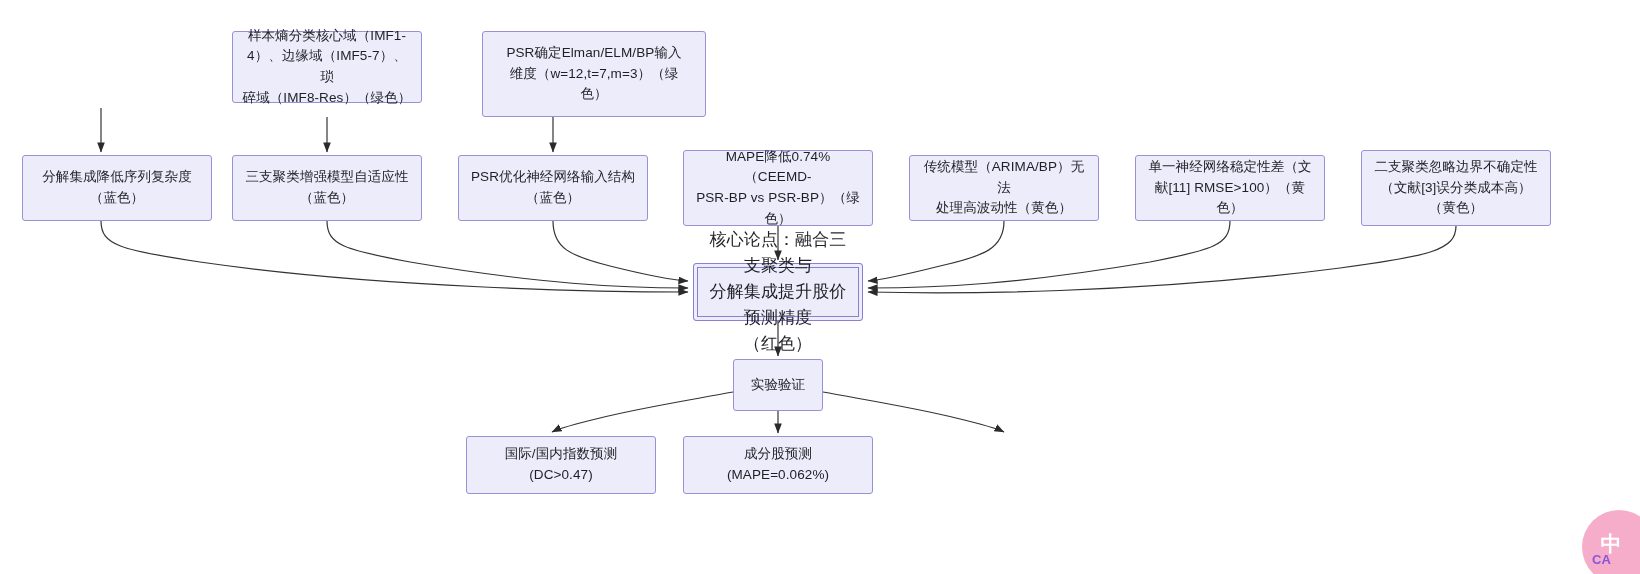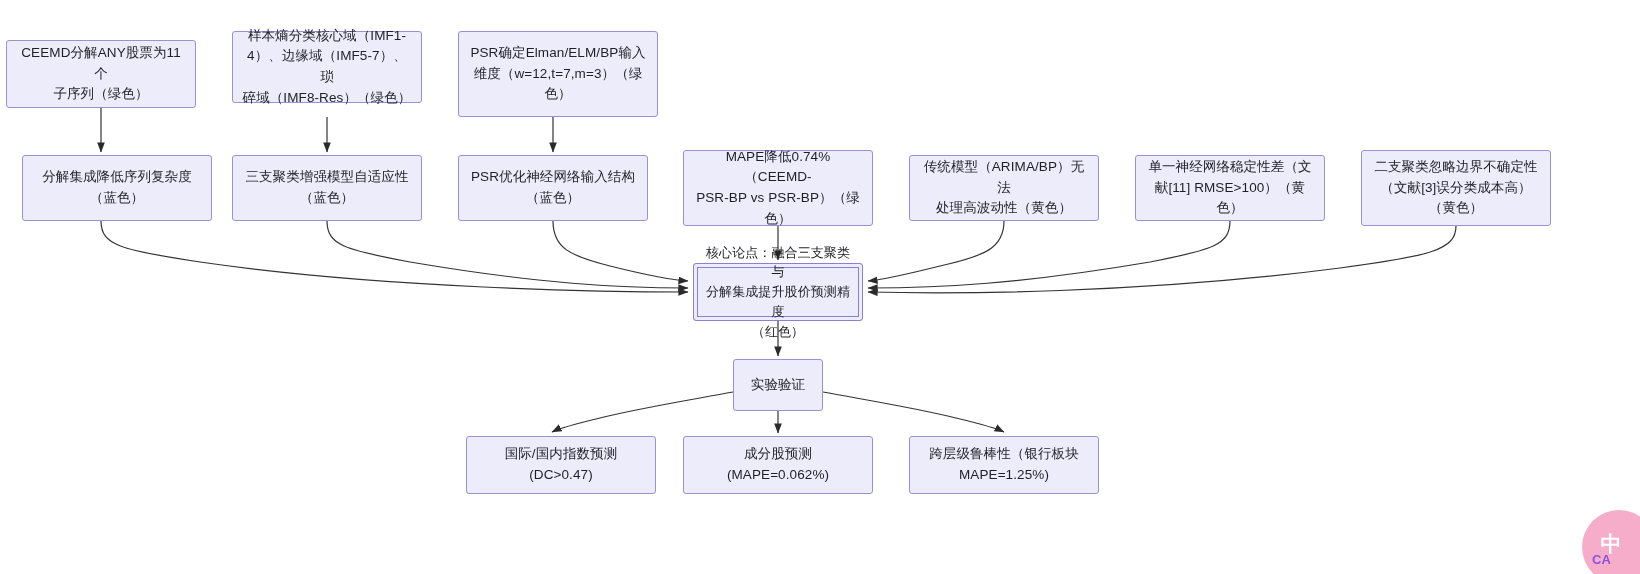--- a/index.html
+++ b/index.html
@@ -44,21 +44,21 @@
     font-size: 13.5px;
     line-height: 1.52;
     padding: 4px 9px;
     letter-spacing: 0.1px;
   }
 
   .node-core {
     background: #ECECFB;
     border: 1px solid #8a7fd0;
     box-shadow: inset 0 0 0 3px #ECECFB, inset 0 0 0 4px #8a7fd0;
-    font-size: 13px;
+    font-size: 17px;
   }
 
   .node-text {
     display: block;
     white-space: pre-line;
   }
 
   #watermark {
     position: absolute;
     right: -16px;
@@ -120,32 +120,28 @@
       <path d="M1456,226 C1456,250 1430,256 1340,268 C1140,294 950,294 868,292"></path>
 
       <path d="M778,321 L778,356"></path>
 
       <path d="M733,392 C690,400 640,408 600,418 C575,424 560,428 552,432"></path>
       <path d="M778,401 L778,433"></path>
       <path d="M823,392 C866,400 916,408 956,418 C981,424 996,428 1004,432"></path>
     </g>
   </svg>
 
-  <div class="node" style="left:6px;top:40px;width:190px;height:68px;">
-    <span class="node-text">CEEMD分解ANY股票为11个
-子序列（绿色）</span>
-  </div>
 
   <div class="node" style="left:232px;top:31px;width:190px;height:72px;">
     <span class="node-text">样本熵分类核心域（IMF1-
 4）、边缘域（IMF5-7）、琐
 碎域（IMF8-Res）（绿色）</span>
   </div>
 
-  <div class="node" style="left:458px;top:31px;width:200px;height:86px;">
+  <div class="node" style="left:482px;top:31px;width:224px;height:86px;">
     <span class="node-text">PSR确定Elman/ELM/BP输入
 维度（w=12,t=7,m=3）（绿
 色）</span>
   </div>
 
   <div class="node" style="left:22px;top:155px;width:190px;height:66px;">
     <span class="node-text">分解集成降低序列复杂度
 （蓝色）</span>
   </div>
 
@@ -194,23 +190,19 @@
   <div class="node" style="left:458px;top:436px;width:190px;height:58px;margin-left:8px;">
     <span class="node-text">国际/国内指数预测
 (DC&gt;0.47)</span>
   </div>
 
   <div class="node" style="left:683px;top:436px;width:190px;height:58px;">
     <span class="node-text">成分股预测
 (MAPE=0.062%)</span>
   </div>
 
-  <div class="node" style="left:909px;top:436px;width:190px;height:58px;">
-    <span class="node-text">跨层级鲁棒性（银行板块
-MAPE=1.25%)</span>
-  </div>
 
   <div id="watermark">
     <span class="wm-text">中</span>
     <span class="wm-sub">CA</span>
   </div>
 
 </div>
 
 </body></html>

